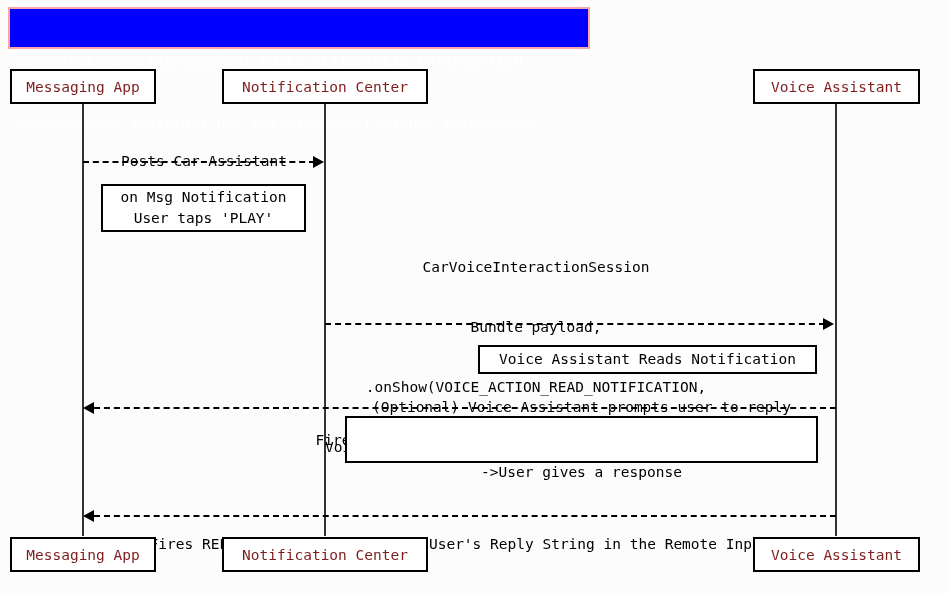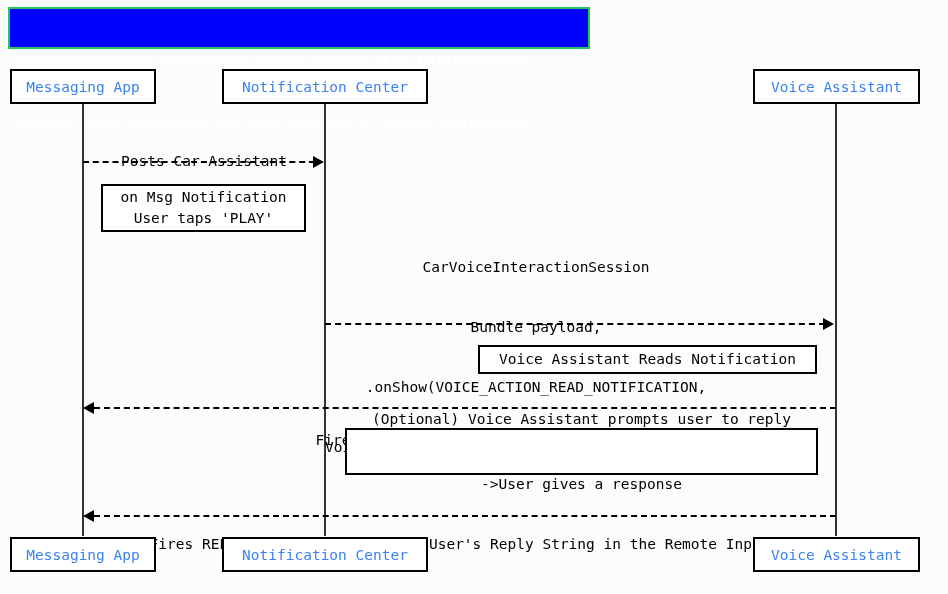--- a/index.html
+++ b/index.html
@@ -17,41 +17,41 @@
   }
 
   
   .title-banner {
     position: absolute;
     left: 8px;
     top: 7px;
     width: 582px;
     height: 42px;
     background: #0000ff;
-    border: 2px solid #22c55e;
+    border: 2px solid #fca5a5;
     box-sizing: border-box;
     color: #ffffff;
     font-size: 14.5px;
     line-height: 21px;
     padding: 0px 6px;
     white-space: pre;
     letter-spacing: 0px;
   }
   .title-line { display: block; }
 
   
   .participant {
     position: absolute;
     border: 2px solid #000000;
     background: #ffffff;
     box-sizing: border-box;
     display: flex;
     align-items: center;
     justify-content: center;
-    color: #3b82f6;
+    color: #7f1d1d;
     font-size: 14.5px;
     white-space: nowrap;
     z-index: 5;
   }
 
   
   .lifeline {
     position: absolute;
     width: 2px;
     background: #333333;
@@ -160,21 +160,21 @@
   <div class="note" style="left:478px; top:345px; width:339px; height:29px;align-items:flex-end;">
     <span class="note-line">Voice Assistant Reads Notification</span>
   </div>
 
   <div class="msg-label" style="left:83px; top:390px; width:753px;">
     <span class="note-line">Fires MARK_AS_READ Pending Intent</span>
   </div>
   <div class="msg" style="left:94px; top:407px; width:742px;"></div>
   <div class="arrowhead left" style="left:83px; top:402px;"></div>
 
-  <div class="note" style="left:345px; top:428px; width:473px; height:47px;gap:44px;">
+  <div class="note" style="left:345px; top:416px; width:473px; height:47px;gap:44px;">
     <span class="note-line">(Optional) Voice Assistant prompts user to reply</span>
     <span class="note-line">-&gt;User gives a response</span>
   </div>
 
   <div class="msg-label" style="left:83px; top:494px; width:753px;">
     <span class="note-line">Fires REPLY Pending Intent with User's Reply String in the Remote Input</span>
   </div>
   <div class="msg" style="left:94px; top:515px; width:742px;"></div>
   <div class="arrowhead left" style="left:83px; top:510px;"></div>
 

